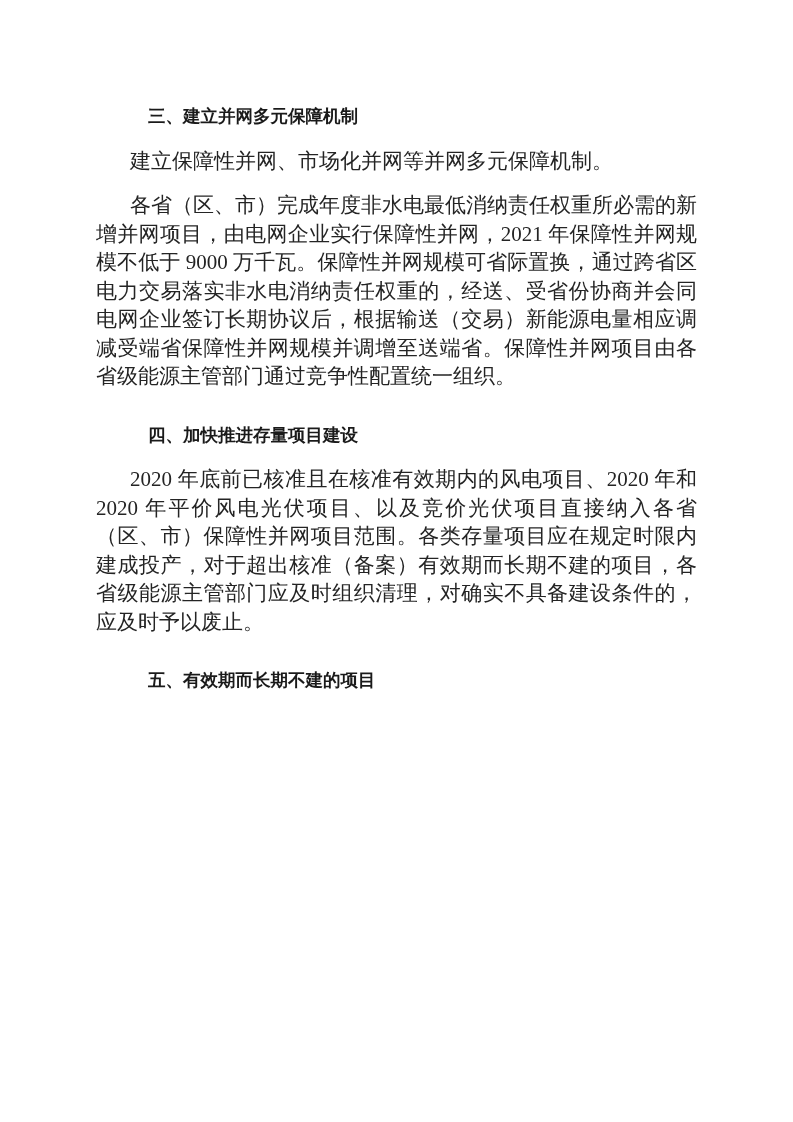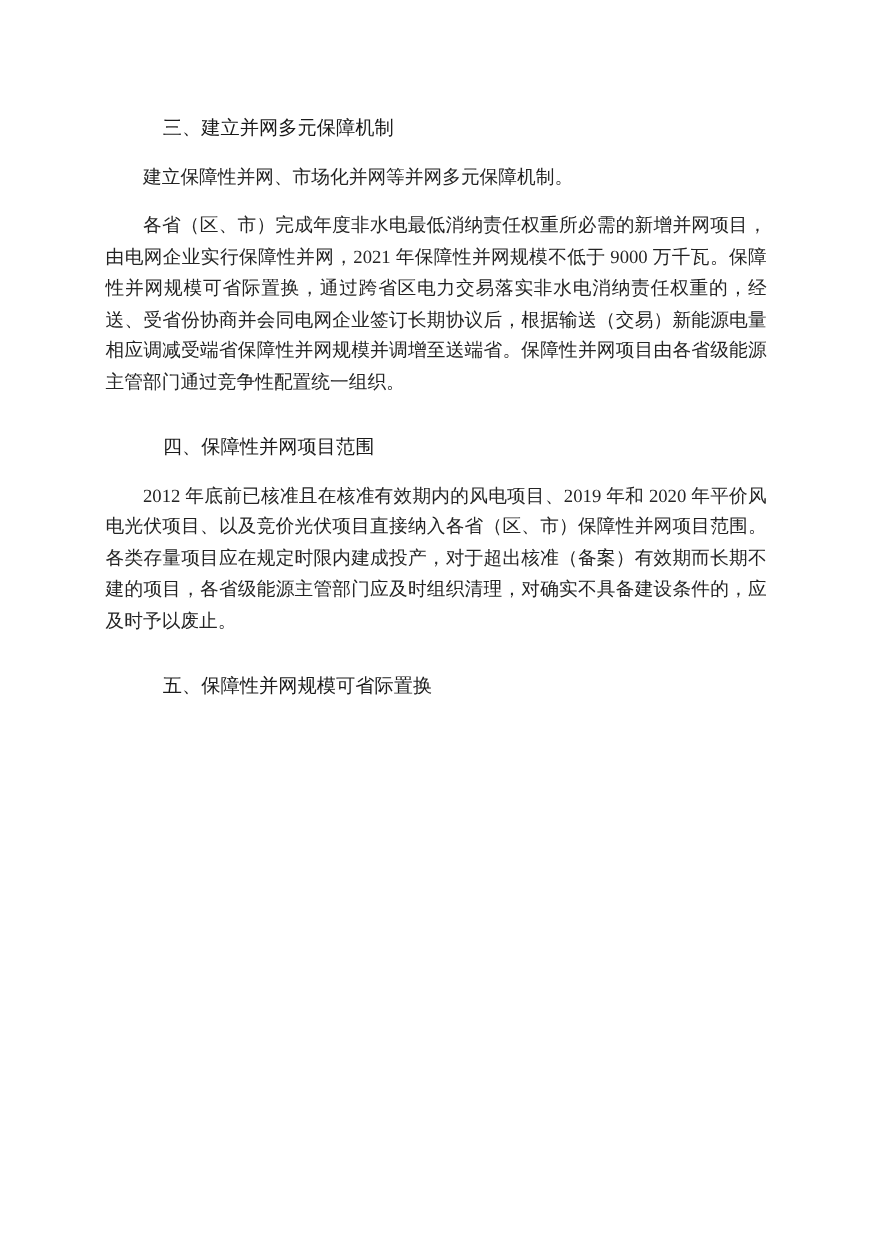--- a/index.html
+++ b/index.html
@@ -16,47 +16,47 @@
     font-family: "Liberation Serif", "DejaVu Serif", serif;
     color: #242424;
   }
   .content {
     position: absolute;
     left: 96px;
     top: 102px;
     width: 601px;
   }
   .content p {
-    font-size: 17px;
+    font-size: 21px;
     line-height: 28.5px;
     text-align: justify;
     text-justify: inter-character;
     text-indent: 34px;
     margin: 16px 0 0 0;
     color: #242424;
     word-break: break-all;
   }
   .content h2 {
     font-size: 17.5px;
     line-height: 28.5px;
-    font-weight: normal;
+    font-weight: bold;
     text-indent: 52px;
     margin: 30px 0 0 0;
     color: #1a1a1a;
     font-family: "Liberation Sans", "DejaVu Sans", sans-serif;
   }
   .content h2.first {
     margin-top: 0;
   }
 </style>
 </head>
 <body>
 
 <div class="page">
   <div class="content">
     <h2 class="first">三、建立并网多元保障机制</h2>
     <p>建立保障性并网、市场化并网等并网多元保障机制。</p>
     <p>各省（区、市）完成年度非水电最低消纳责任权重所必需的新增并网项目，由电网企业实行保障性并网，2021 年保障性并网规模不低于 9000 万千瓦。保障性并网规模可省际置换，通过跨省区电力交易落实非水电消纳责任权重的，经送、受省份协商并会同电网企业签订长期协议后，根据输送（交易）新能源电量相应调减受端省保障性并网规模并调增至送端省。保障性并网项目由各省级能源主管部门通过竞争性配置统一组织。</p>
-    <h2>四、保障性并网项目范围</h2>
-    <p>2012 年底前已核准且在核准有效期内的风电项目、2019 年和 2020 年平价风电光伏项目、以及竞价光伏项目直接纳入各省（区、市）保障性并网项目范围。各类存量项目应在规定时限内建成投产，对于超出核准（备案）有效期而长期不建的项目，各省级能源主管部门应及时组织清理，对确实不具备建设条件的，应及时予以废止。</p>
-    <h2>五、保障性并网规模可省际置换</h2>
+    <h2>四、加快推进存量项目建设</h2>
+    <p>2020 年底前已核准且在核准有效期内的风电项目、2020 年和 2020 年平价风电光伏项目、以及竞价光伏项目直接纳入各省（区、市）保障性并网项目范围。各类存量项目应在规定时限内建成投产，对于超出核准（备案）有效期而长期不建的项目，各省级能源主管部门应及时组织清理，对确实不具备建设条件的，应及时予以废止。</p>
+    <h2>五、有效期而长期不建的项目</h2>
   </div>
 </div>
 
 </body></html>

